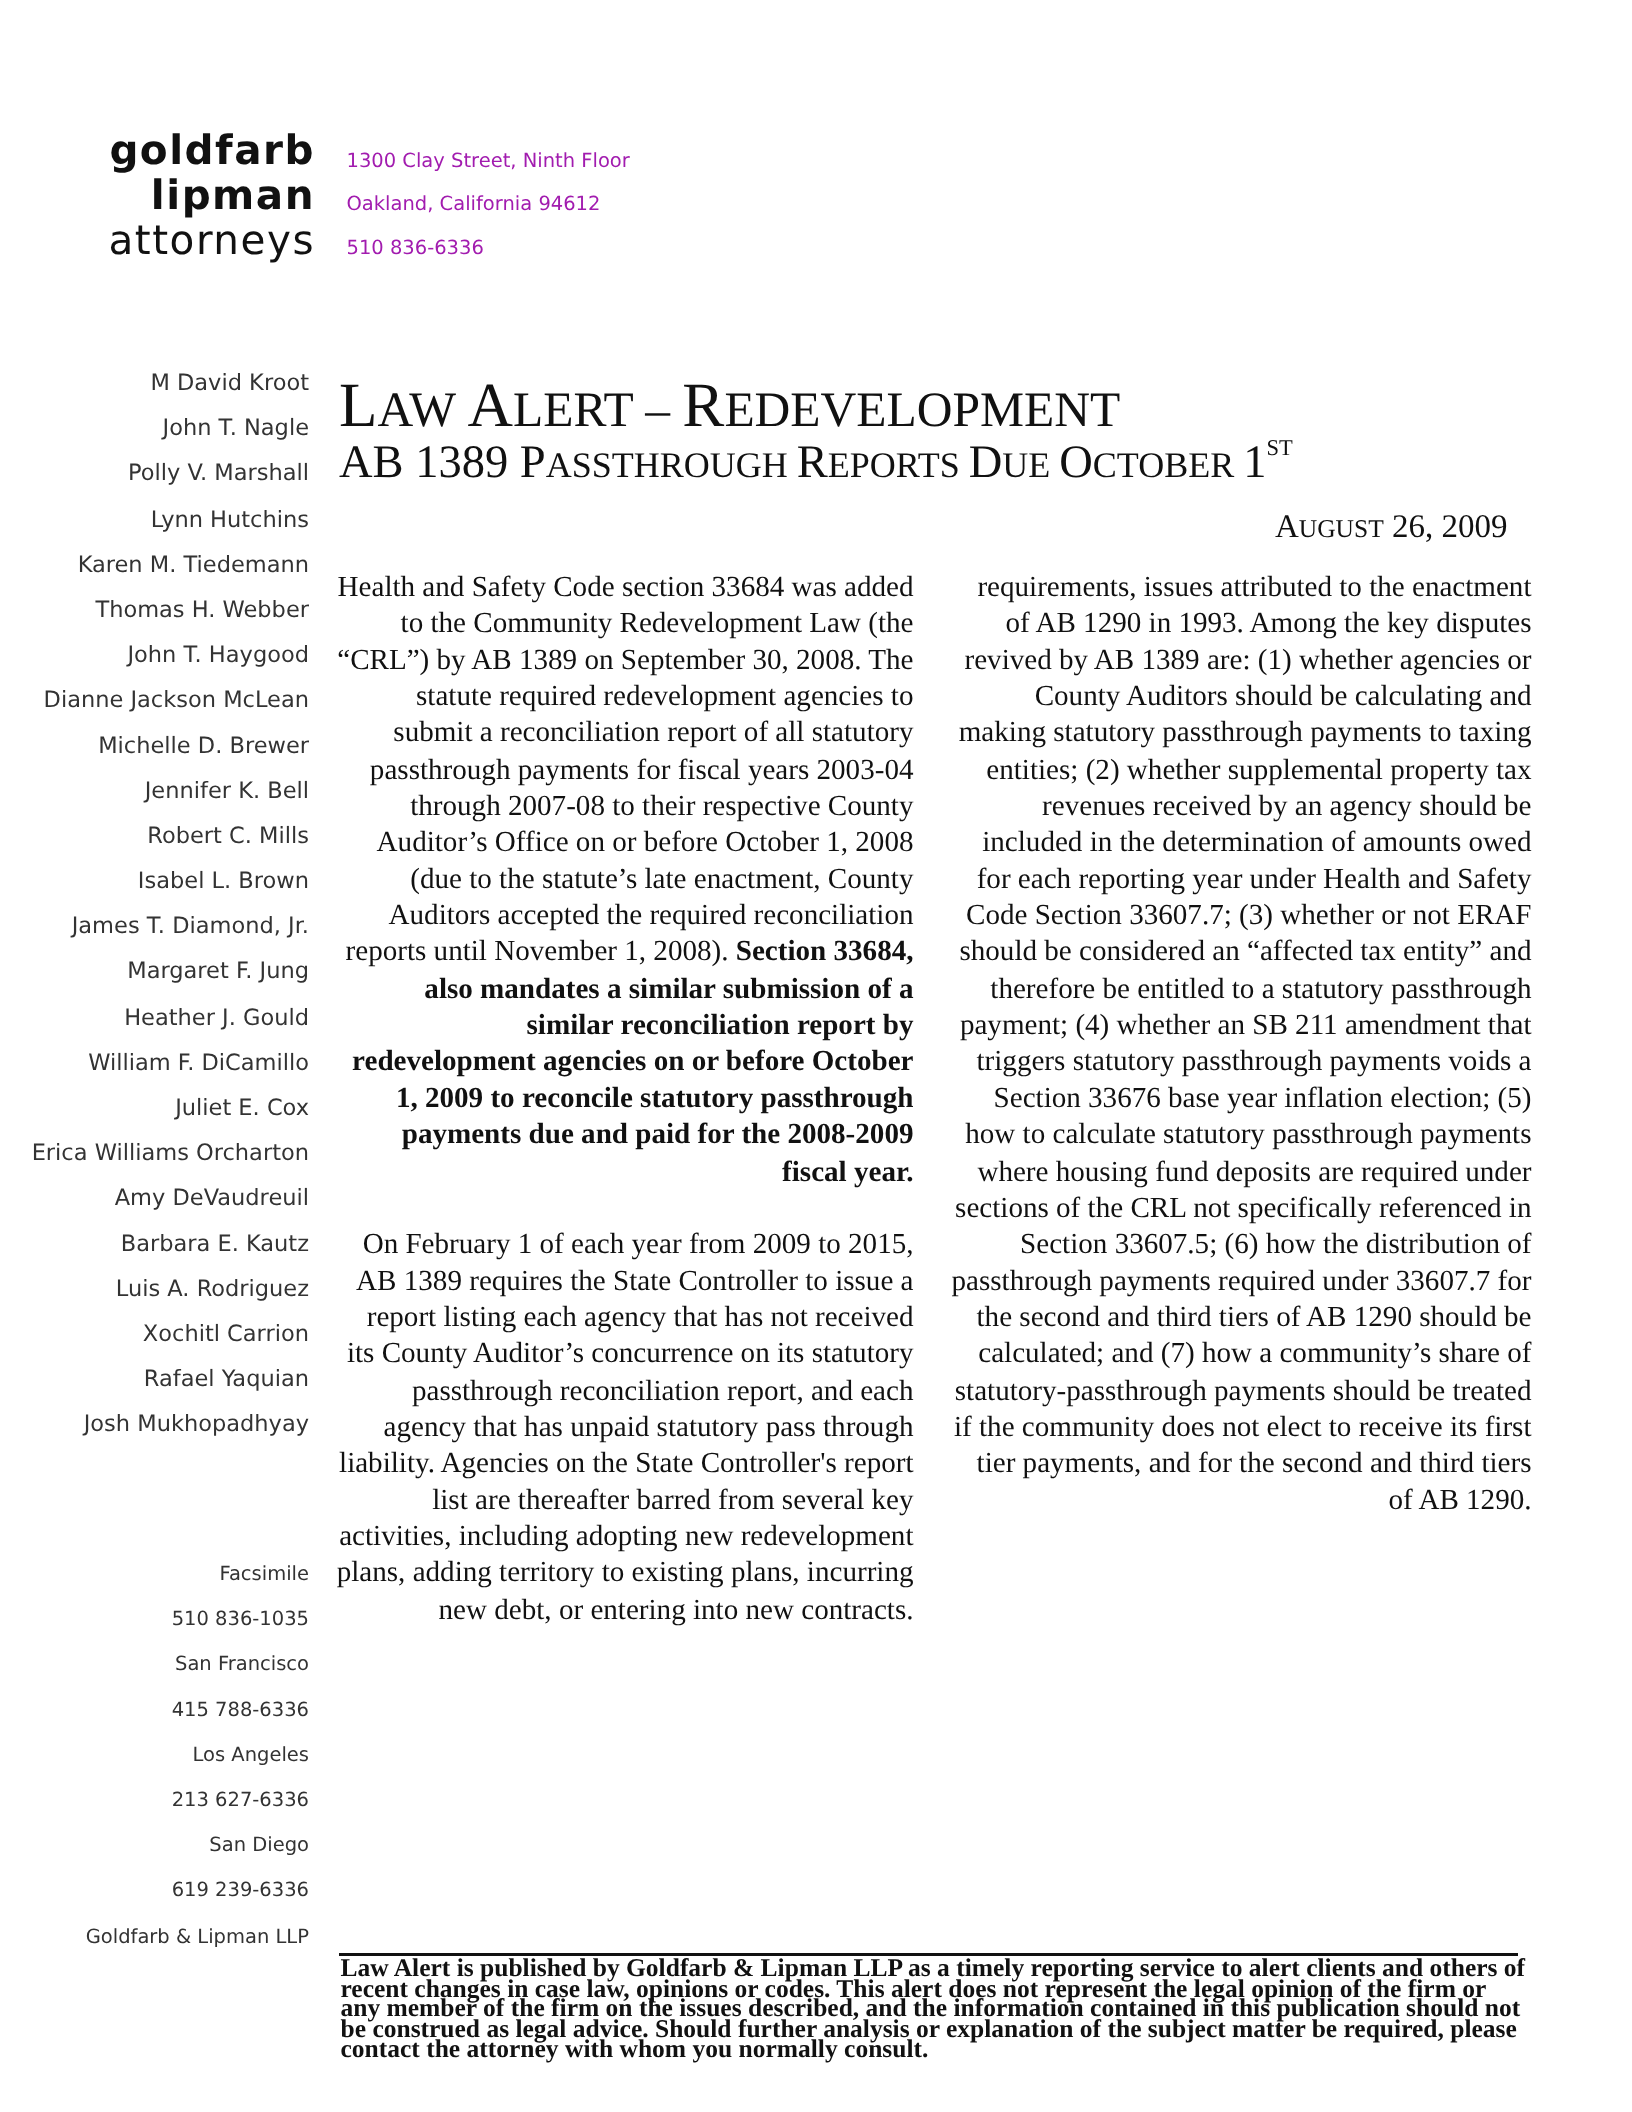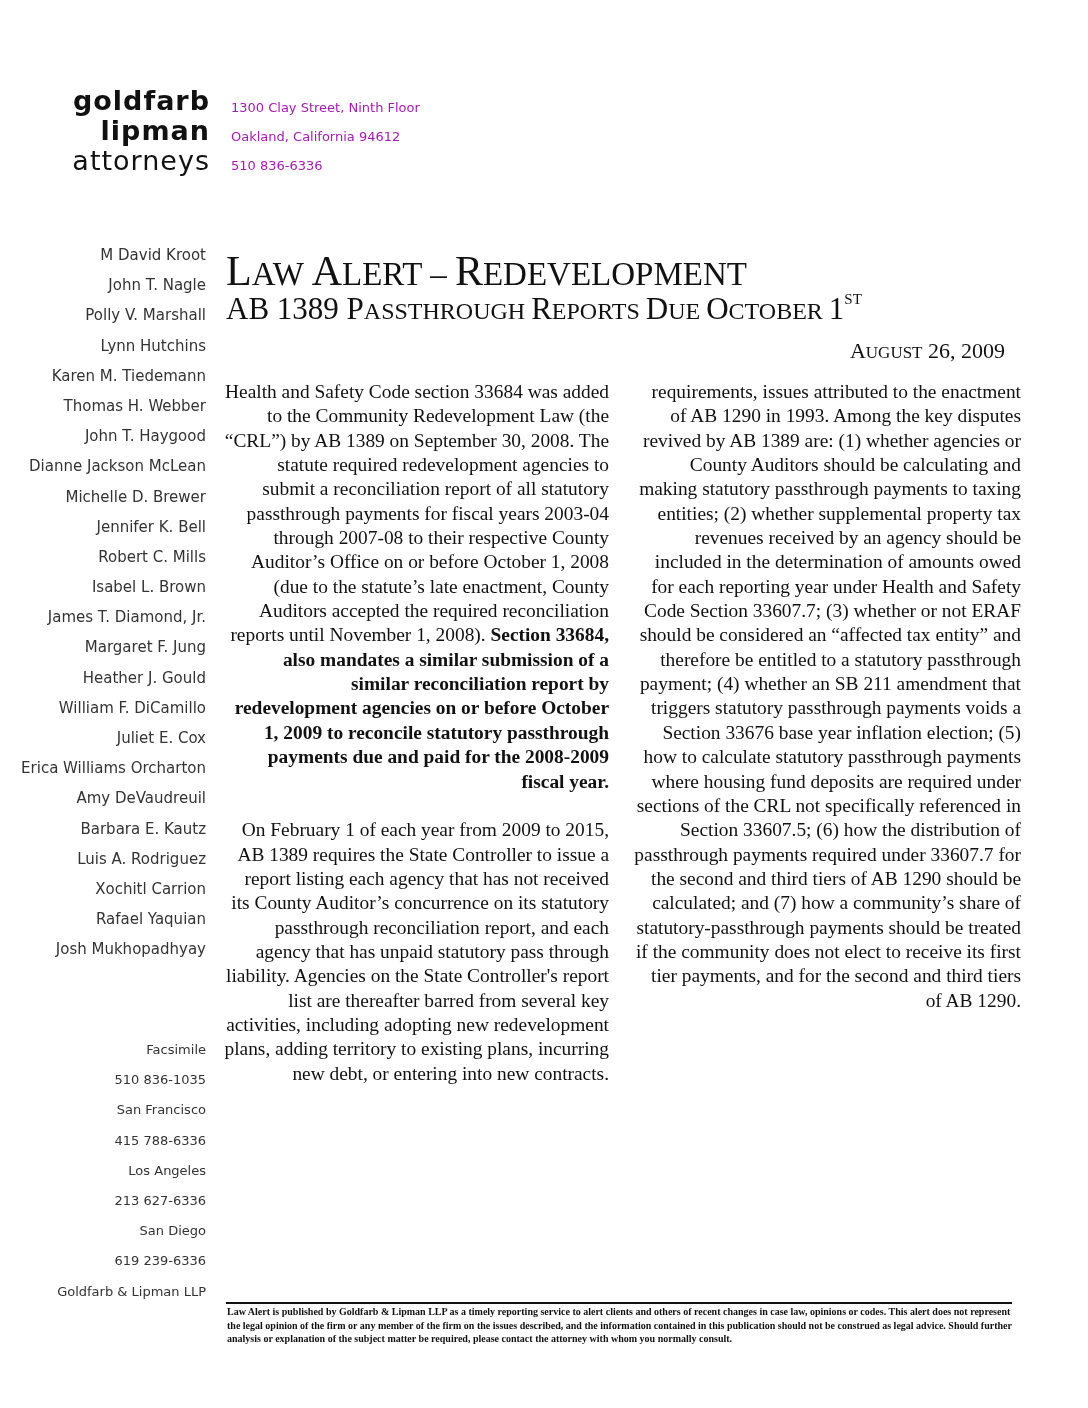--- a/index.html
+++ b/index.html
@@ -33,21 +33,21 @@
 
   .col { position: absolute; top: 380px; width: 385px; font-family: "Liberation Serif", serif;
          font-size: 19.4px; line-height: 24.35px; }
   .col p { margin: 0 0 24.35px 0; white-space: pre-line; text-align: right; }
   .col-left { left: 224px; }
   .col-right { left: 631px; width: 390px; }
   .b { font-weight: bold; }
 
   .footer-rule { position: absolute; left: 226px; top: 1302px; width: 786px; height: 2px; background: #111; }
   .footer { position: absolute; left: 227px; top: 1305px; width: 790px;
-            font-family: "Liberation Serif", serif; font-size: 10px; line-height: 13.6px;
+            font-family: "Liberation Serif", serif; font-size: 17px; line-height: 13.6px;
             font-weight: bold; white-space: pre-line; }
 </style>
 </head>
 <body>
 
 <div class="logo">
   <div class="l1">goldfarb</div>
   <div class="l2">lipman</div>
   <div class="l3">attorneys</div>
 </div>

